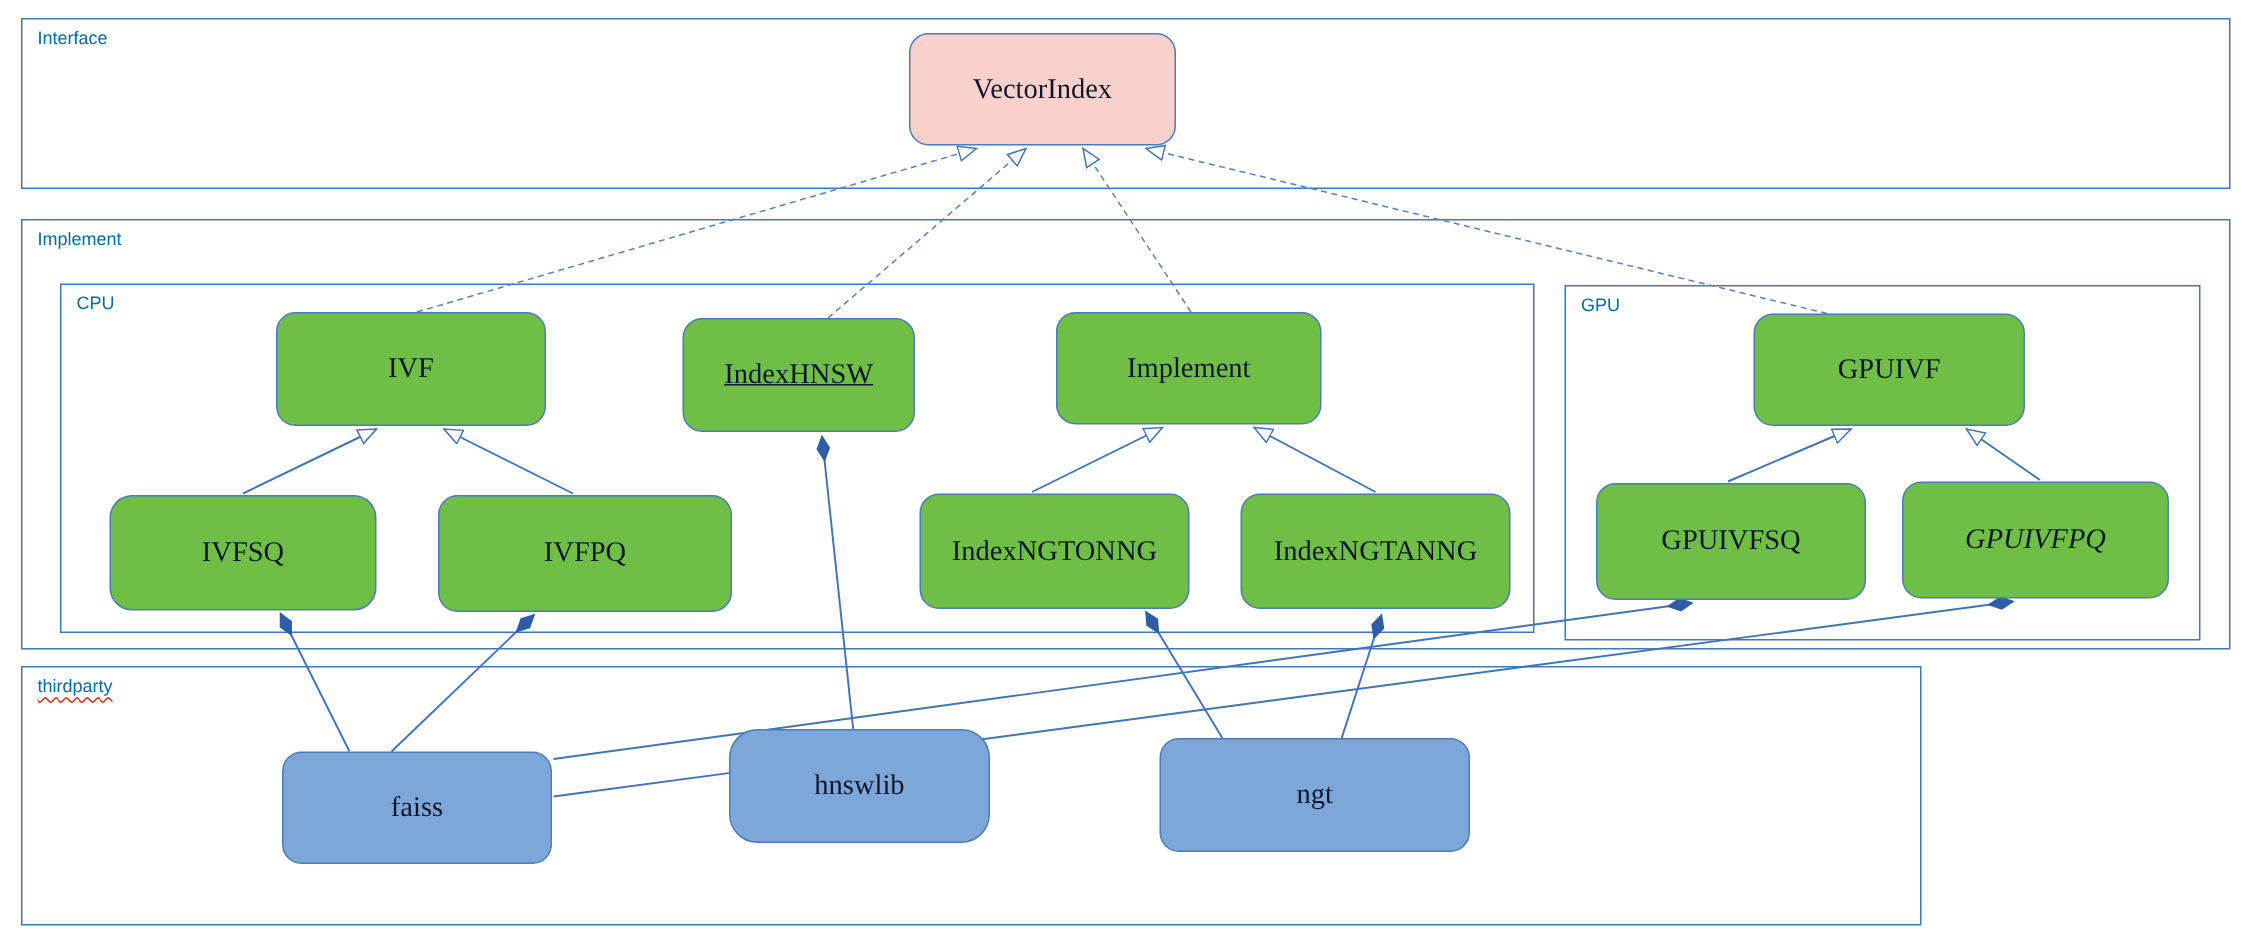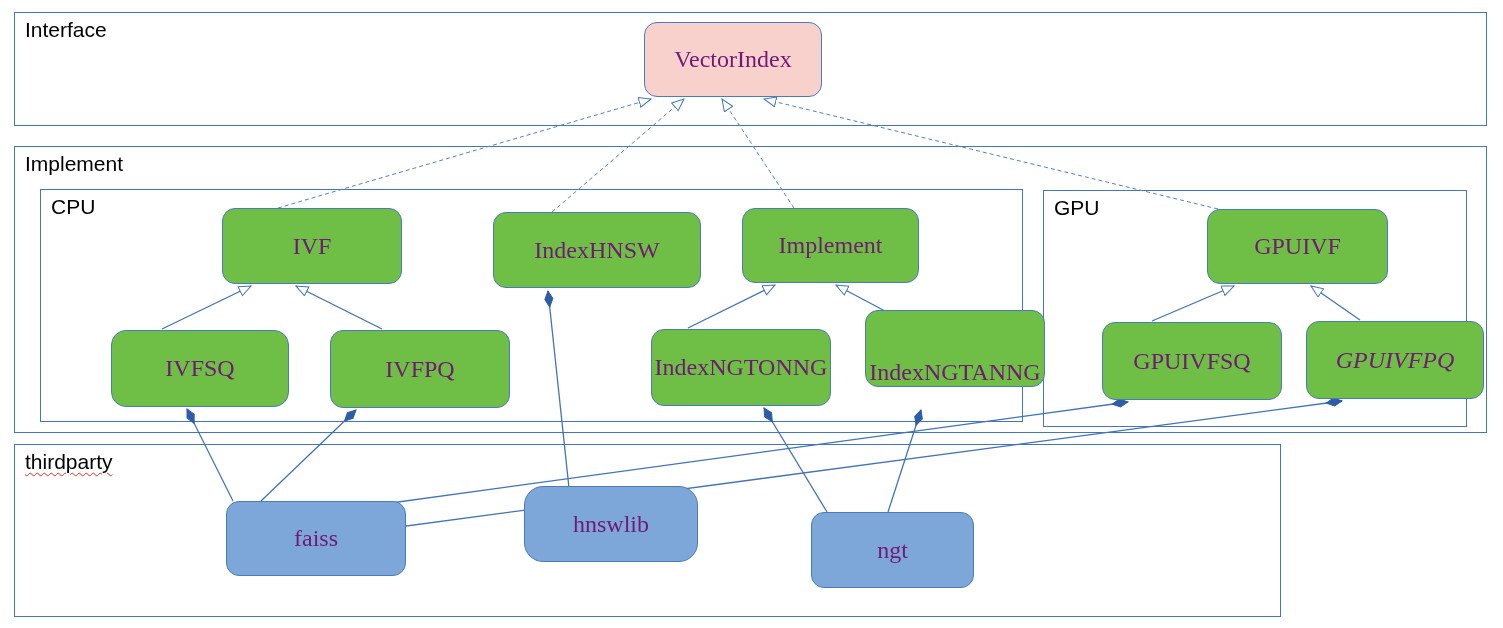--- a/index.html
+++ b/index.html
@@ -14,22 +14,22 @@
   .frame{
     position:absolute;
     border:1.5px solid #4477b8;
     background:transparent;
     box-sizing:border-box;
     z-index:1;
   }
   .frame-label{
     position:absolute;
     top:5px;left:10px;
-    font-size:21px;
-    color:#000000;
+    font-size:12px;
+    color:#0369a1;
     font-family:"Liberation Sans", sans-serif;
   }
   .misspelled{
     text-decoration:underline wavy #e0311f;
     text-decoration-thickness:1px;
     text-underline-offset:3px;
   }
   #f-interface {left:14px; top:12px;  width:1473px; height:114px;}
   #f-implement {left:14px; top:146px; width:1473px; height:287px;}
   #f-cpu       {left:40px; top:189px; width:983px;  height:233px;}
@@ -48,43 +48,42 @@
   .node{
     position:absolute;
     display:flex;
     align-items:center;
     justify-content:center;
     border:1.5px solid #4a7cba;
     border-radius:13px;
     box-sizing:border-box;
     z-index:3;
     font-family:"Liberation Serif", serif;
-    font-size:24px;
-    color:#701a75;
+    font-size:19px;
+    color:#0f172a;
     text-align:center;
-    margin-left:38px;
   }
   .node.pink {background:#f8d0cc;}
   .node.green{background:#6fbe45;}
   .node.blue {background:#7da7d8;}
 
   #n-vectorindex  {left:606px;  top:22px;  width:178px; height:75px;}
   #n-ivf          {left:184px;  top:208px; width:180px; height:76px;}
-  #n-indexhnsw    {left:455px;  top:212px; width:208px; height:76px;}
+  #n-indexhnsw    {left:455px;  top:212px; width:155px; height:76px;text-decoration:underline;}
   #n-indexngt     {left:704px;  top:208px; width:177px; height:75px;}
   #n-ivfsq        {left:73px;   top:330px; width:178px; height:77px;border-radius:15px;}
-  #n-ivfpq        {left:292px;  top:330px; width:180px; height:78px;}
+  #n-ivfpq        {left:292px;  top:330px; width:196px; height:78px;}
   #n-indexngtonng {left:613px;  top:329px; width:180px; height:77px;}
-  #n-indexngtanng {left:827px;  top:310px; width:180px; height:77px;align-items:flex-end;}
+  #n-indexngtanng {left:827px;  top:329px; width:180px; height:77px;}
   #n-gpuivf       {left:1169px; top:209px; width:181px; height:75px;}
   #n-gpuivfsq     {left:1064px; top:322px; width:180px; height:78px;}
   #n-gpuivfpq     {left:1268px; top:321px; width:178px; height:78px;font-style:italic;}
   #n-faiss        {left:188px;  top:501px; width:180px; height:75px;}
   #n-hnswlib      {left:486px;  top:486px; width:174px; height:76px;border-radius:19px;}
-  #n-ngt          {left:773px;  top:512px; width:163px; height:76px;}
+  #n-ngt          {left:773px;  top:492px; width:207px; height:76px;}
 </style>
 </head>
 <body>
 
 <div class="page">
 
   <div class="frame" id="f-interface">
     <span class="frame-label">Interface</span>
   </div>
   <div class="frame" id="f-implement">

